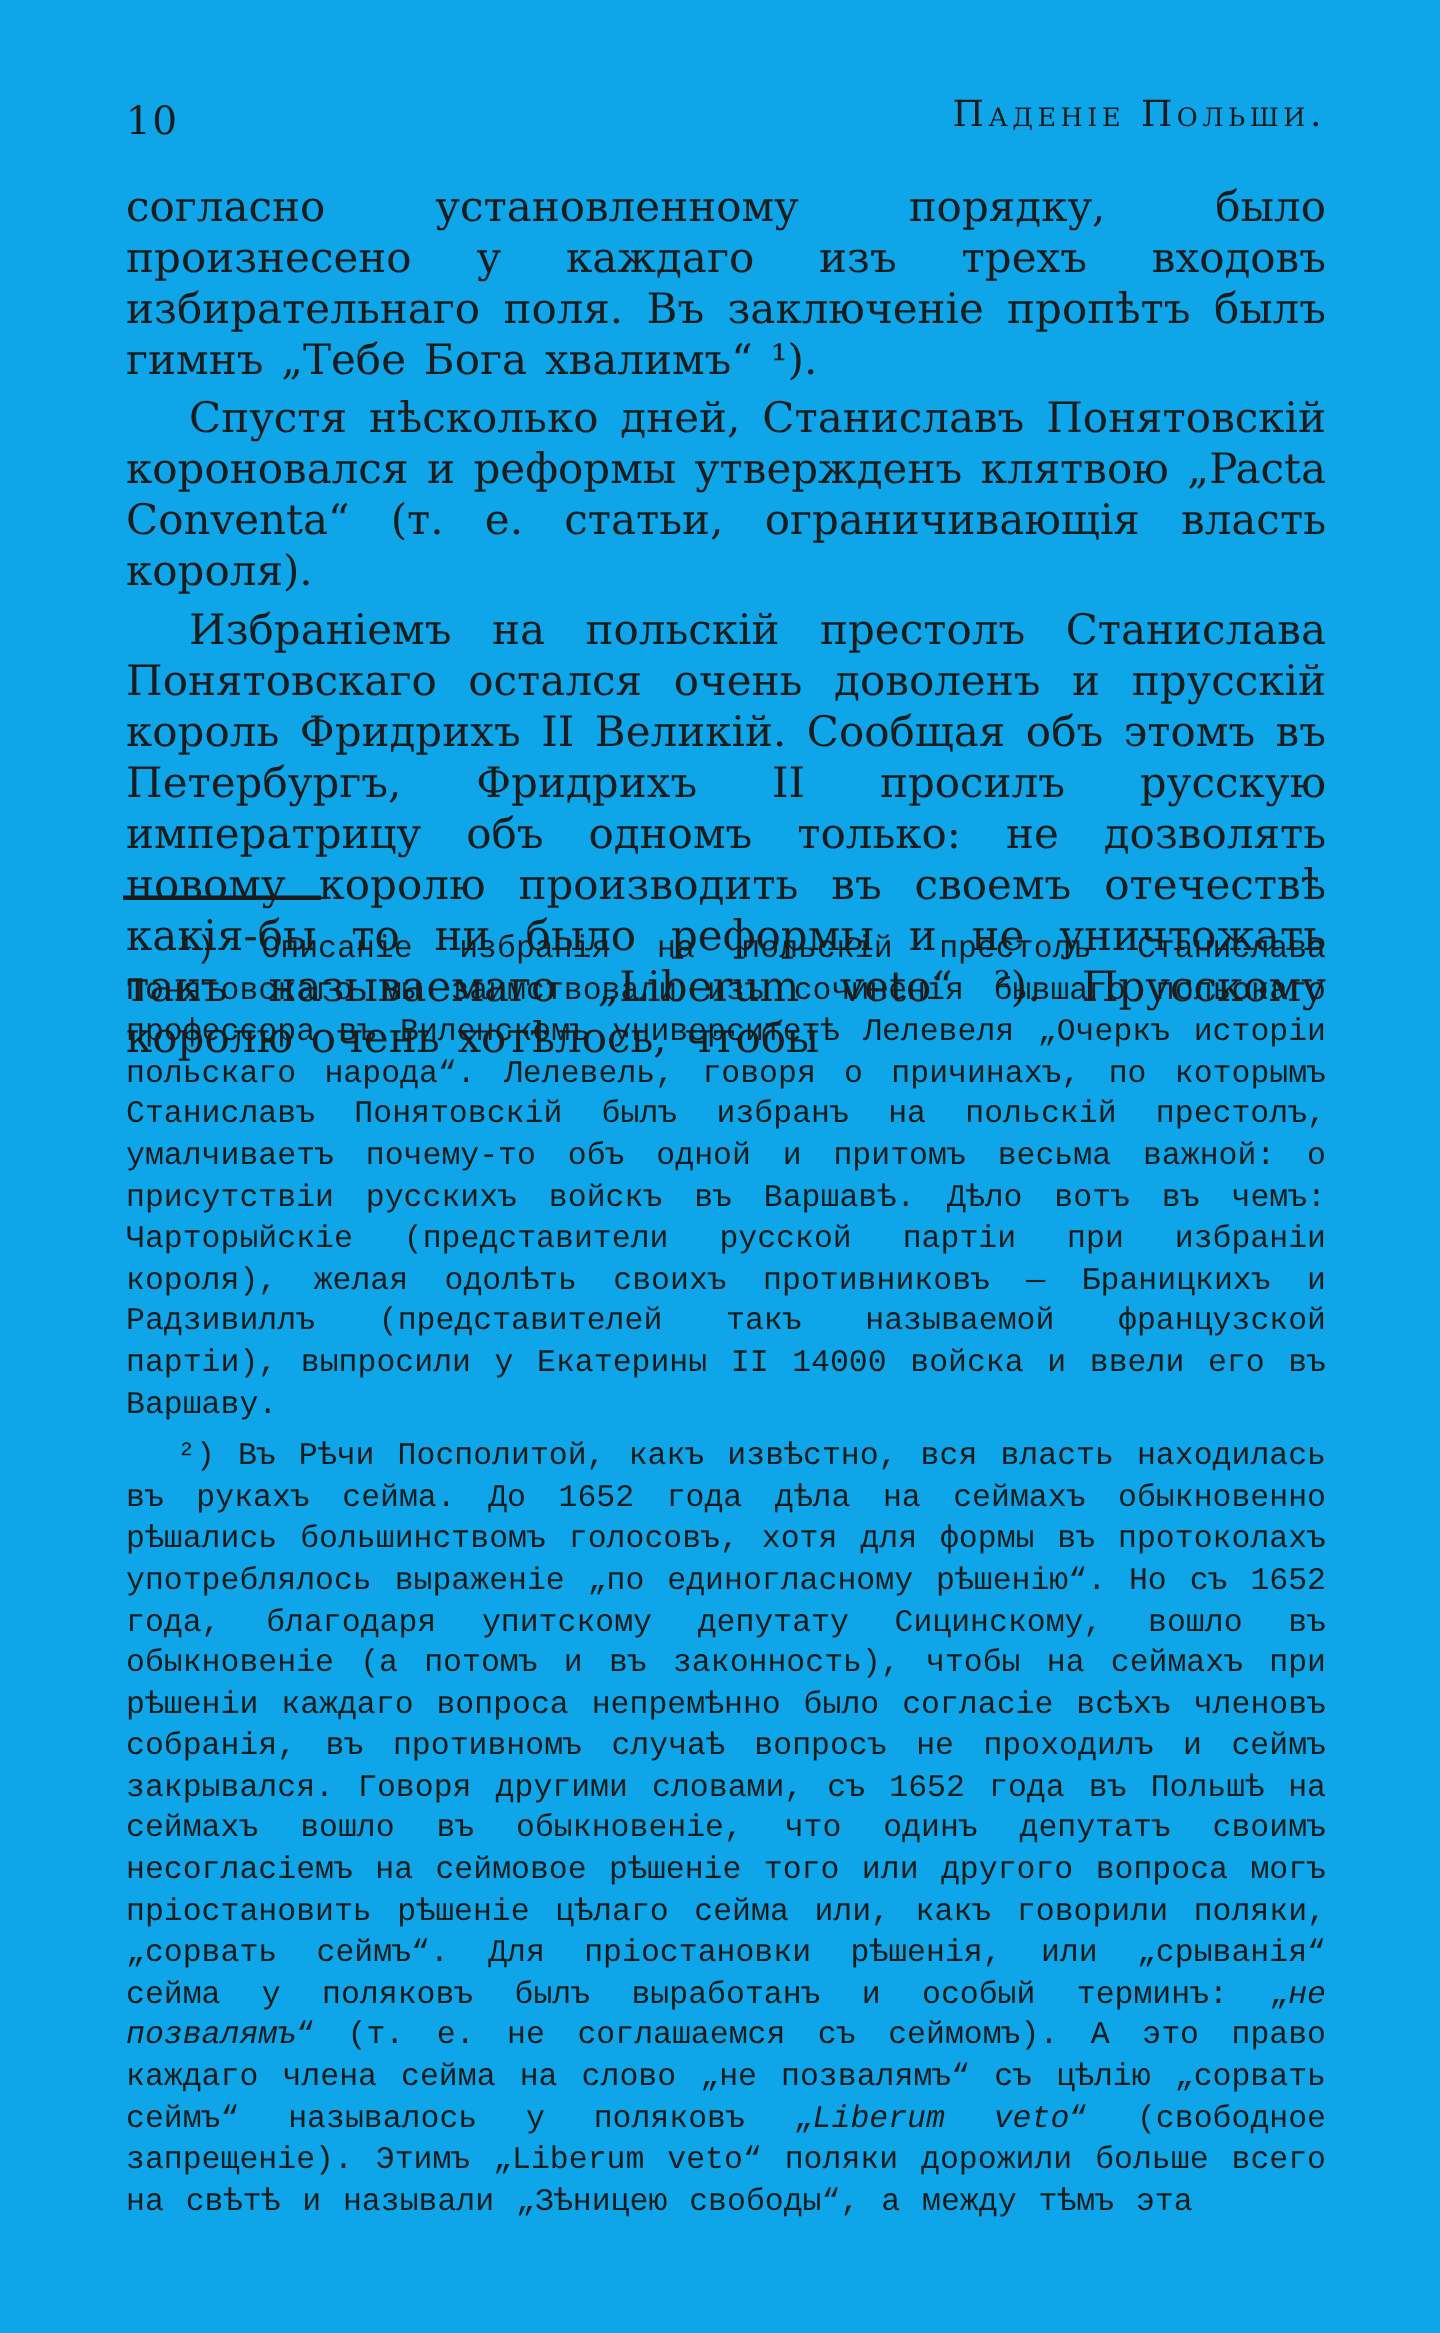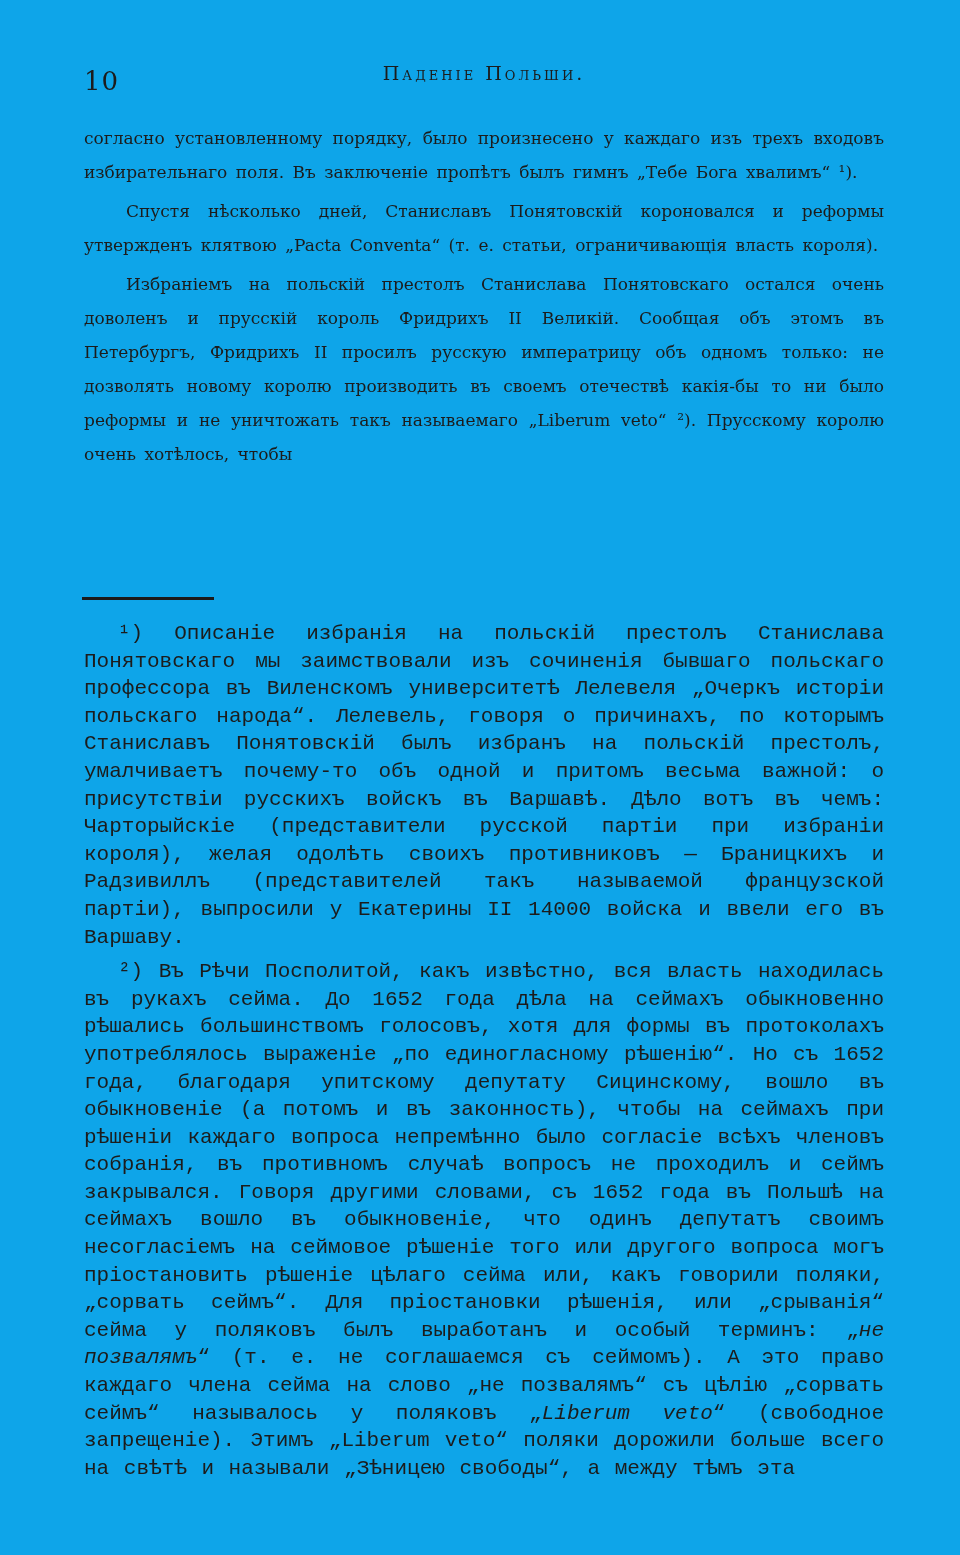--- a/index.html
+++ b/index.html
@@ -18,29 +18,29 @@
   .running-header {
     position: absolute;
     top: 62px; left: 84px; width: 800px; height: 36px;
   }
   .page-number {
     position: absolute; left: 0; top: 4px;
     font-size: 26px; letter-spacing: 1px;
   }
   .running-title {
     position: absolute; left: 0; right: 0;
-    text-align: center;
-    font-size: 19px;
+    text-align: right;
+    font-size: 24px;
     font-variant: small-caps;
     letter-spacing: 3px;
   }
   .main-text {
     position: absolute;
     top: 121px; left: 84px; width: 800px;
-    font-size: 17px;
+    font-size: 28px;
     line-height: 34px;
     text-align: justify;
     word-spacing: 3px;
   }
   .main-text p { margin: 0; }
   .main-text p + p { margin-top: 5px; }
   .main-text p.indent { text-indent: 42px; }
   .footnote-separator {
     position: absolute;
     top: 597px; left: 82px;

